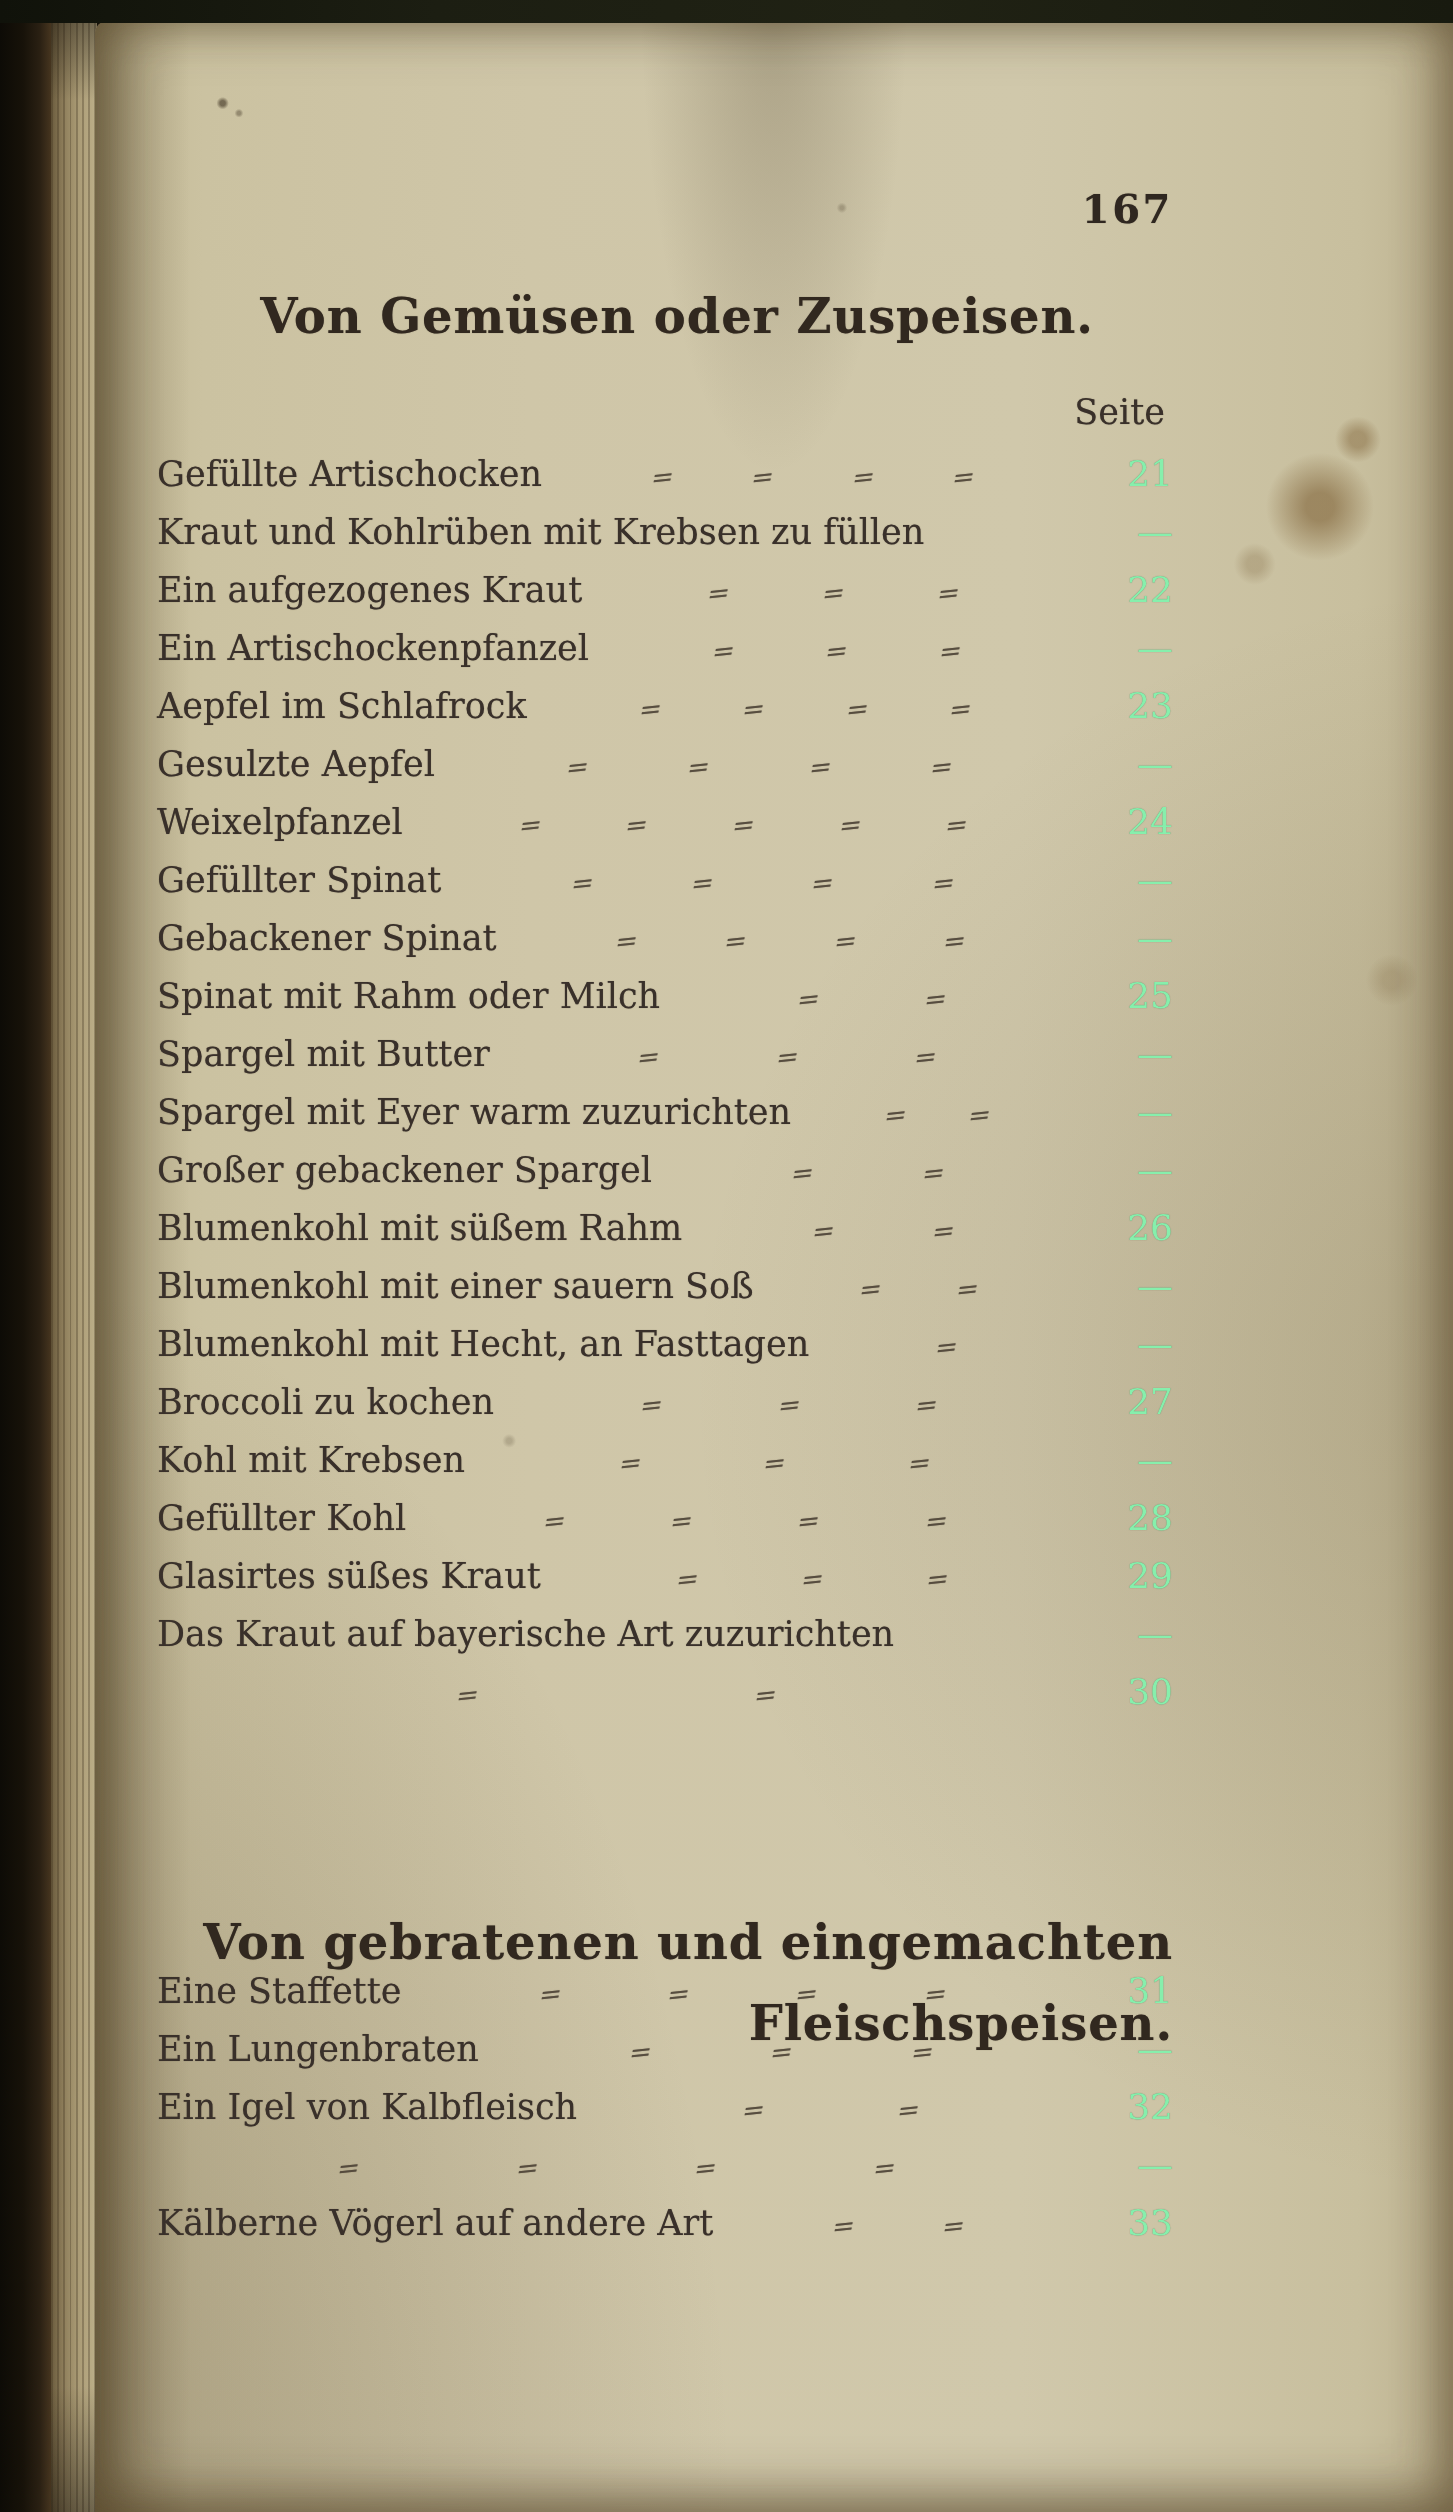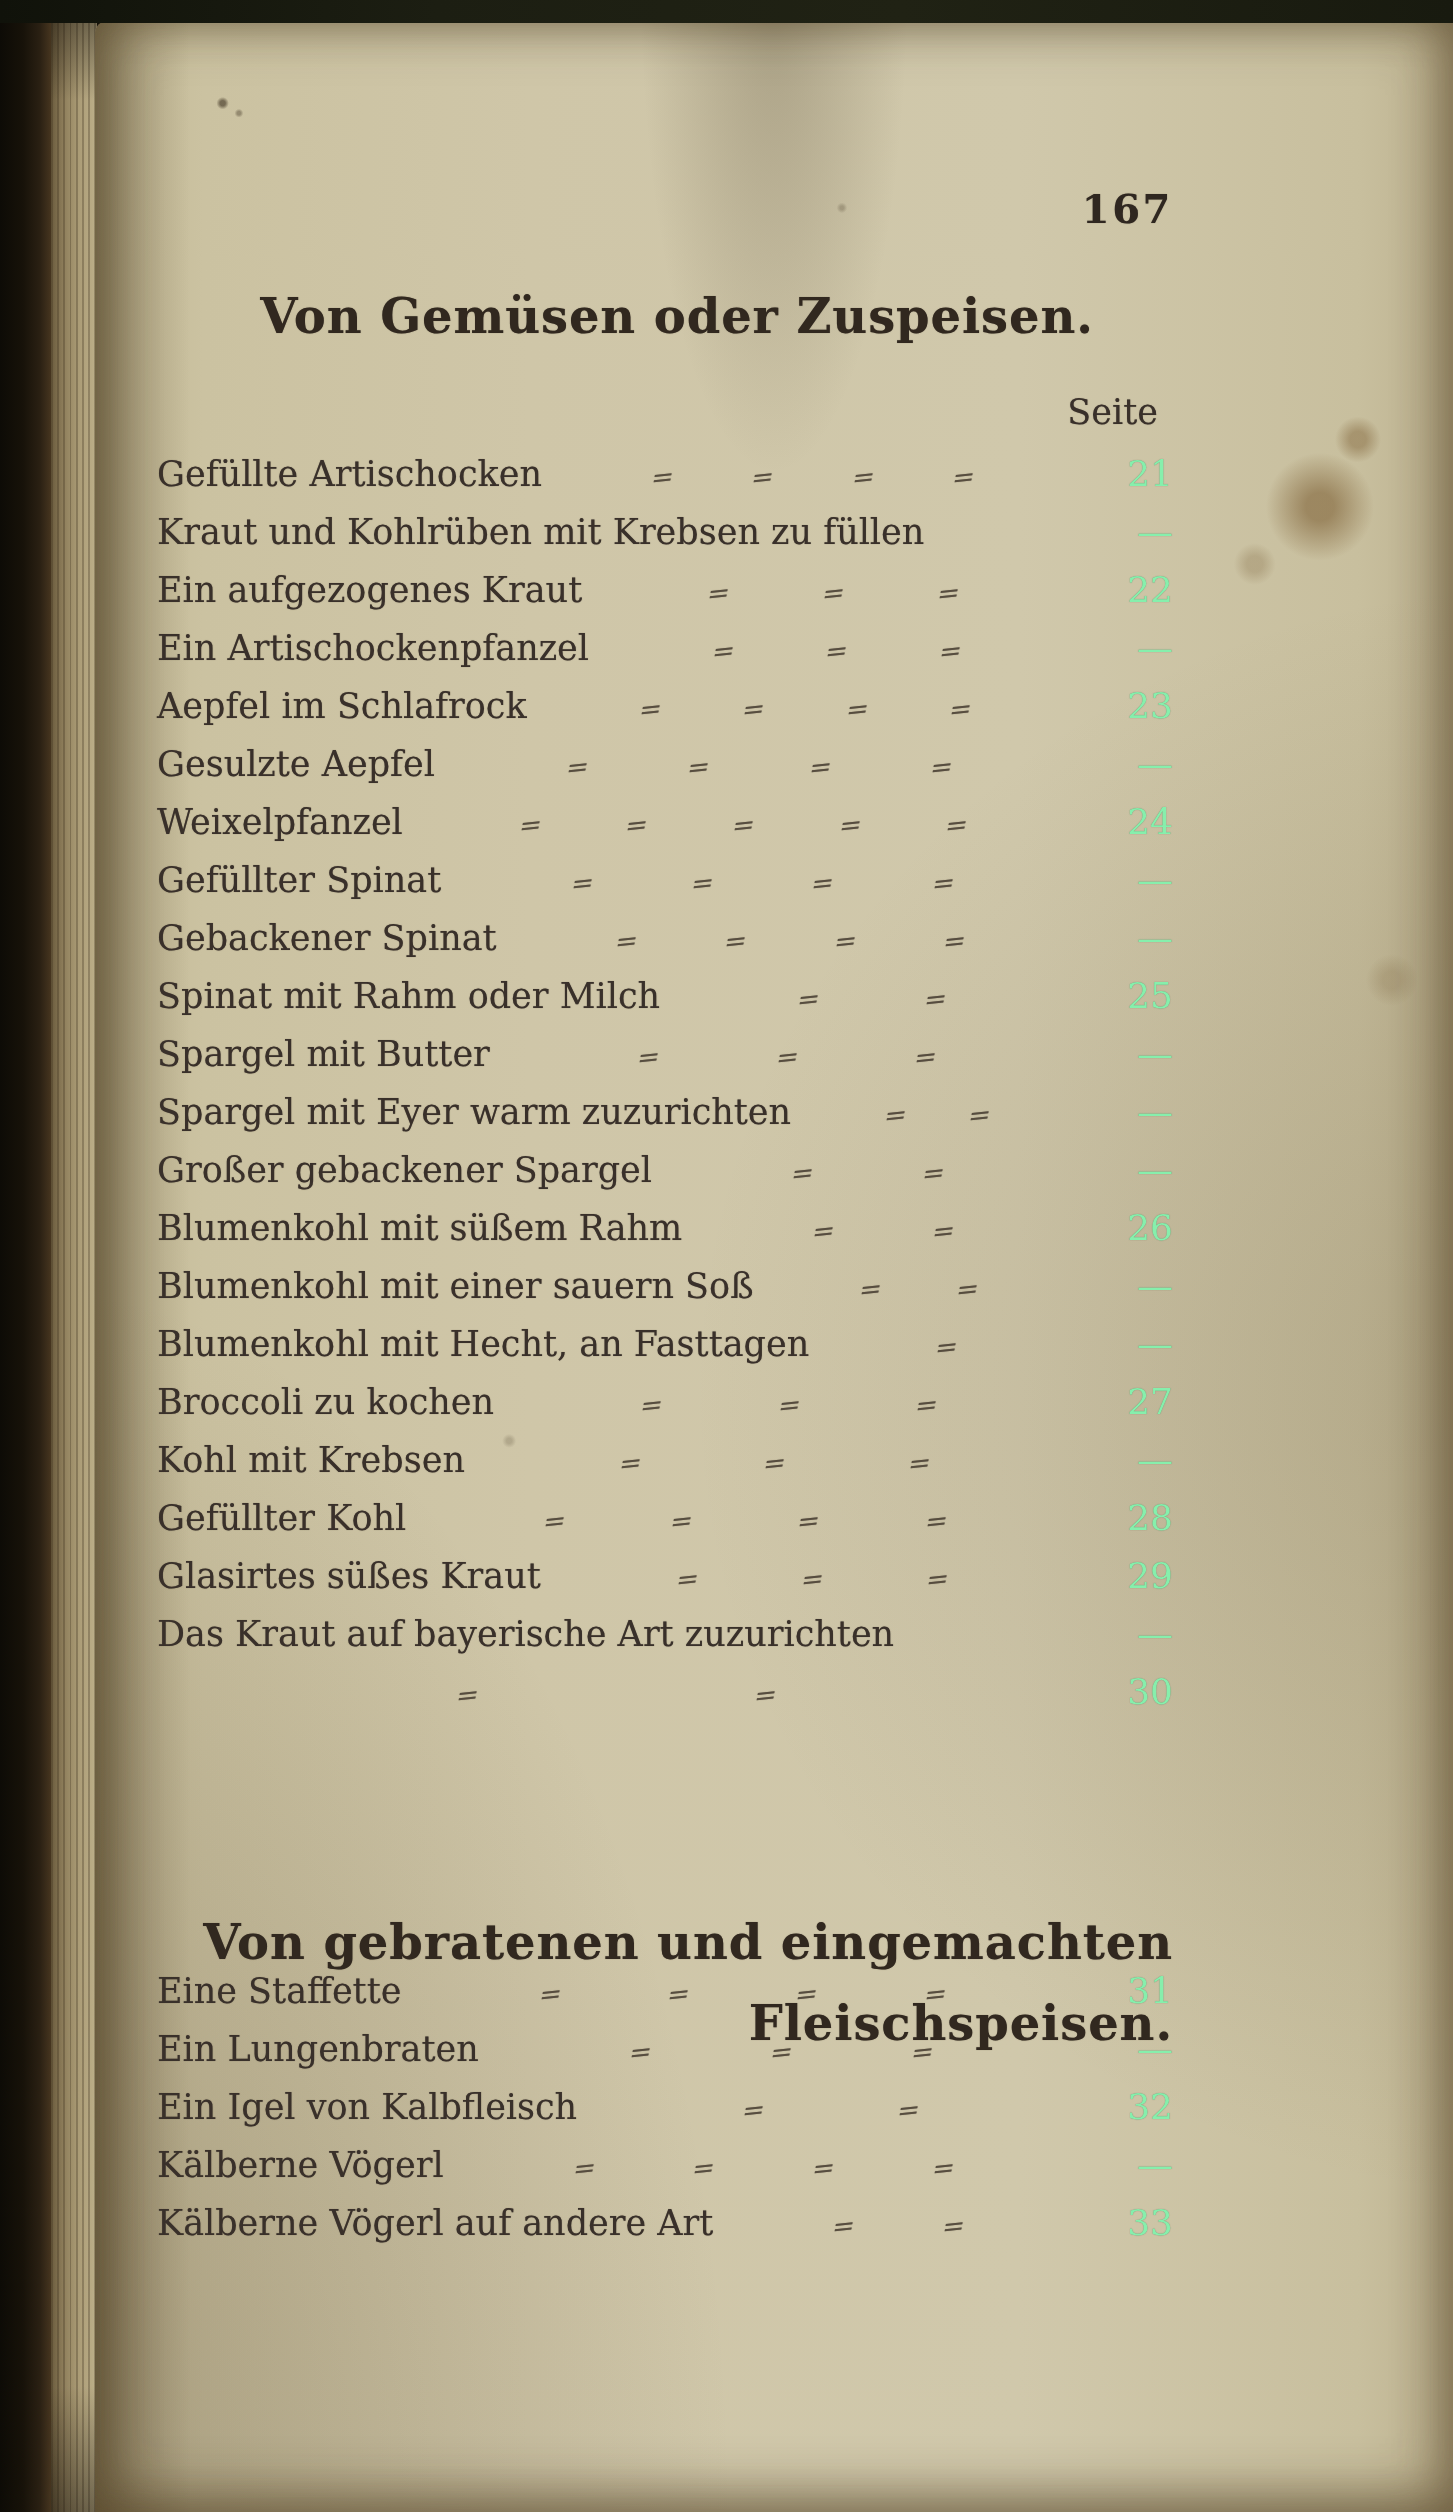--- a/index.html
+++ b/index.html
@@ -65,21 +65,21 @@
   }
   .page-number{
     position:absolute;top:185px;right:0;
     font-size:40px;font-weight:bold;letter-spacing:2.6px;color:#2f2720;
   }
   .title-1{
     position:absolute;top:272px;left:0;width:100%;margin:16px;
     text-align:center;font-size:48px;font-weight:bold;letter-spacing:0.9px;color:#31281f;
   }
   .seite{
-    position:absolute;top:392px;right:15px;
+    position:absolute;top:392px;right:8px;
     font-size:35px;color:#39302a;
   }
   .toc{position:absolute;left:0;width:100%;}
   #toc1{top:445px;}
   #toc2{top:1962px;}
   .row{
     display:flex;align-items:baseline;height:58px;
     font-size:35px;line-height:58px;color:#39302a;white-space:nowrap;
   }
   .row .label{flex:0 0 auto;margin-left:8px;}
@@ -332,21 +332,20 @@
         </div>
         <div class="row">
           <span class="label">Ein Igel von Kalbfleisch</span>
           <span class="leaders">
             <i>=</i>
             <i>=</i>
           </span>
           <span class="pagecol">32</span>
         </div>
         <div class="row">
-          <span class="label">Kälberne Vögerl</span>
           <span class="leaders">
             <i>=</i>
             <i>=</i>
             <i>=</i>
             <i>=</i>
           </span>
           <span class="pagecol">—</span>
         </div>
         <div class="row">
           <span class="label">Kälberne Vögerl auf andere Art</span>

